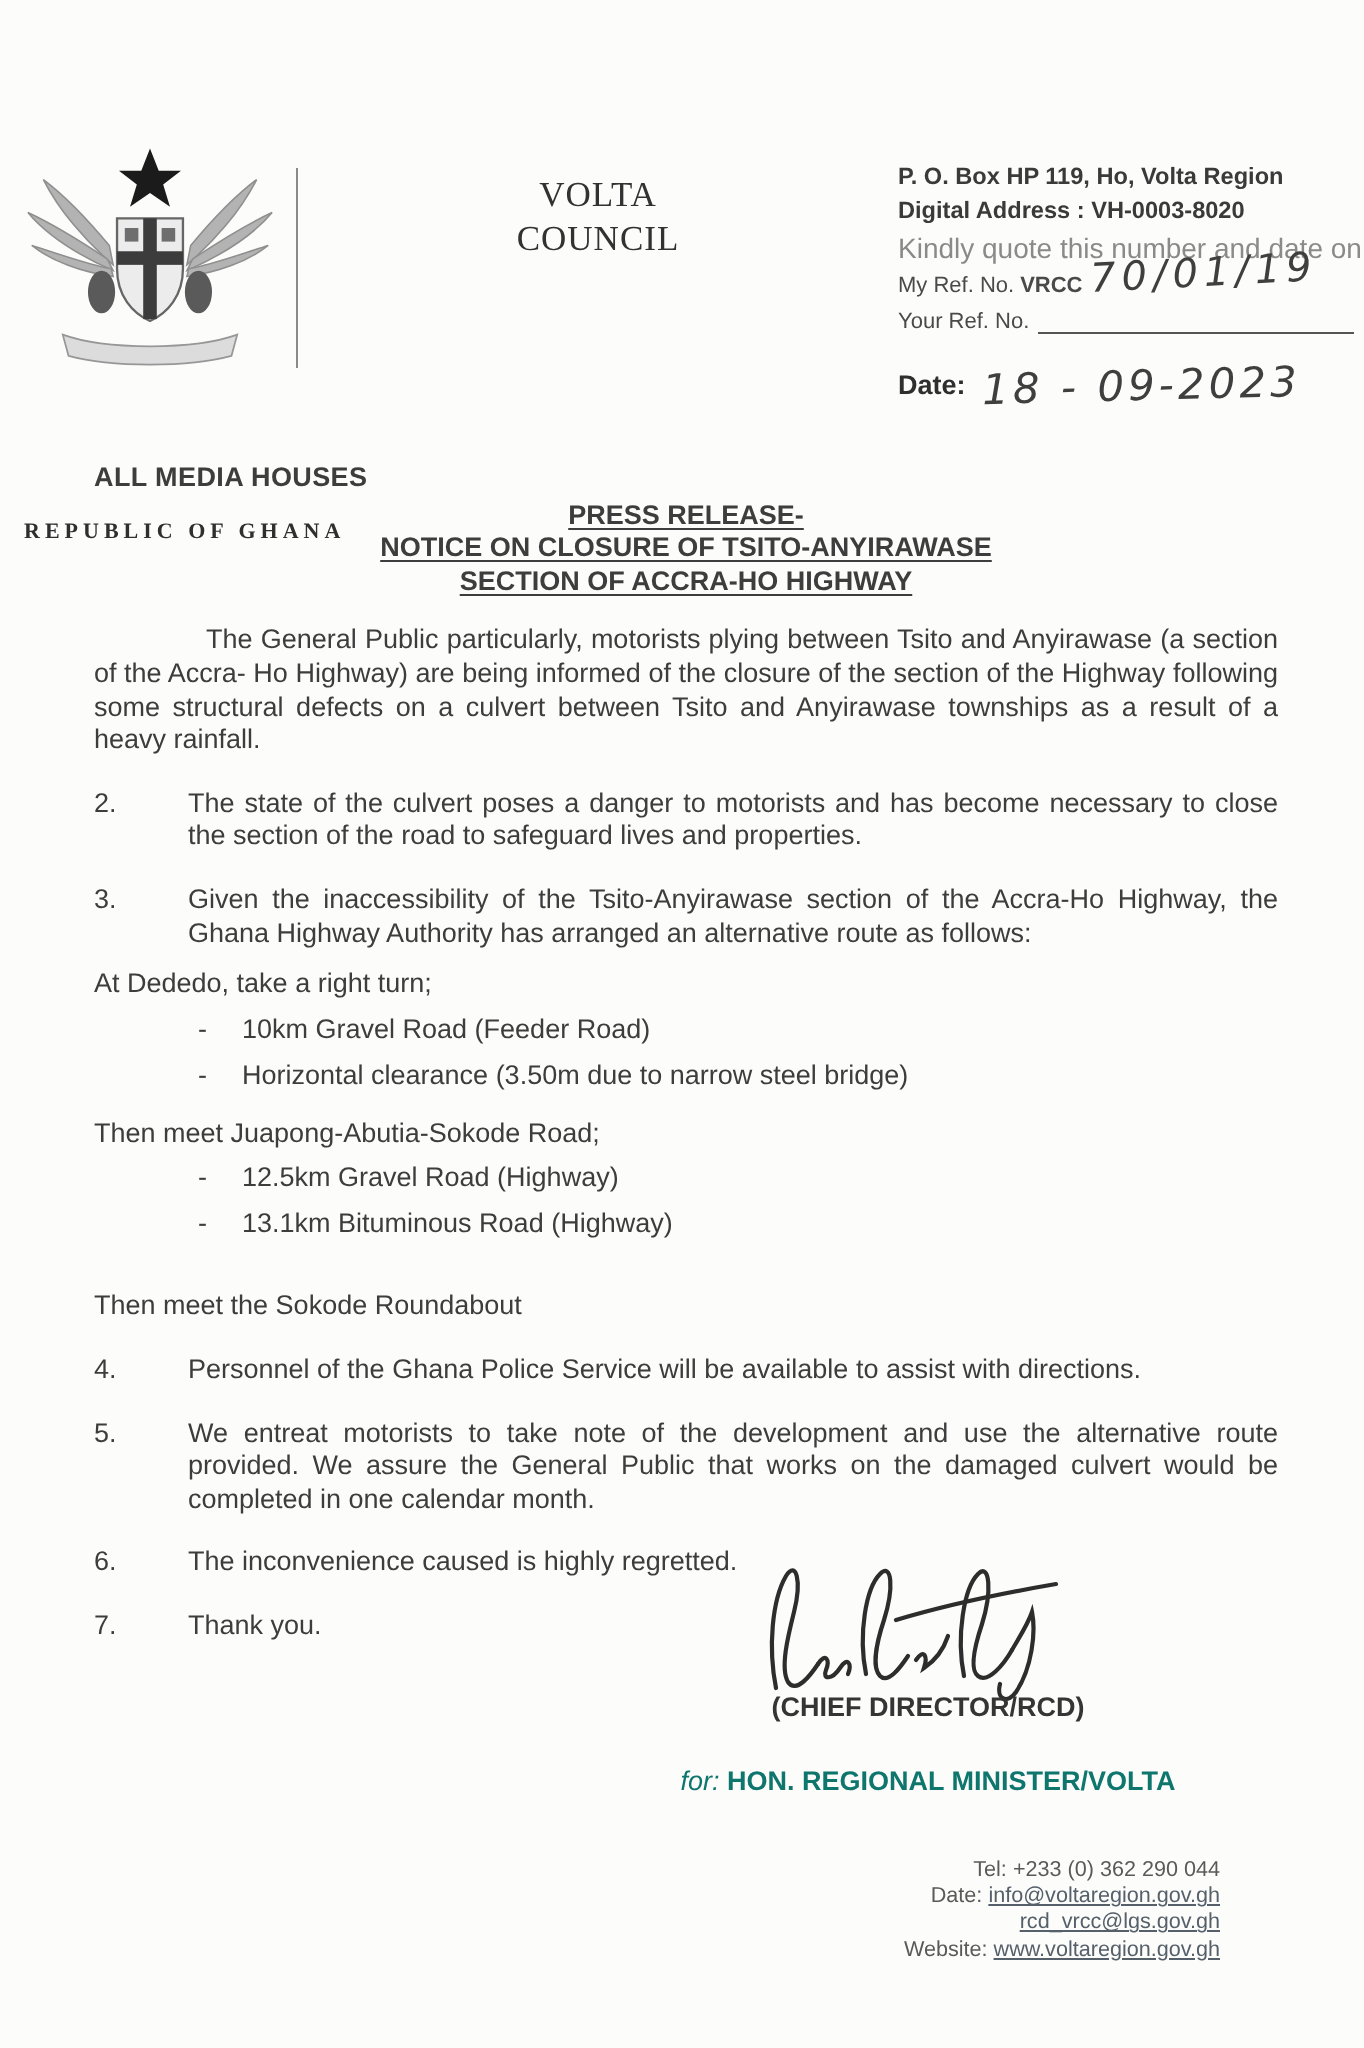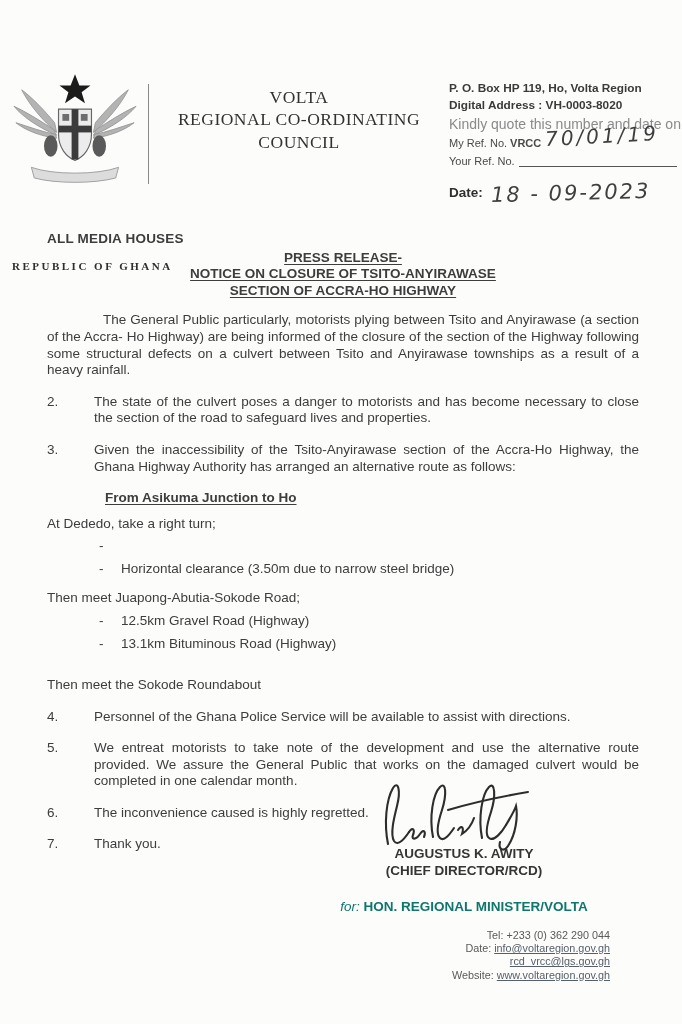--- a/index.html
+++ b/index.html
@@ -101,21 +101,20 @@
 
         <path d="M20,96 C42,104 88,104 110,96 L107,107 C85,113 45,113 23,107 Z" fill="#dcdcdc" stroke="#979797" stroke-width="0.9"></path>
       </svg>
       <div class="emblem-caption">REPUBLIC OF GHANA</div>
     </div>
 
     <div class="hdr-divider"></div>
 
     <div class="org">
       <div>VOLTA</div>
-      <div>REGIONAL CO-ORDINATING</div>
       <div>COUNCIL</div>
     </div>
 
     <div class="addr" style="position:absolute;">
       <div class="addr-line">P. O. Box HP 119, Ho, Volta Region</div>
       <div class="addr-line">Digital Address : VH-0003-8020</div>
       <div class="addr-note">Kindly quote this number and date on all correspondence</div>
 
       <div class="ref-row">
         <span>My Ref. No.</span>
@@ -150,28 +149,26 @@
     <div class="num-item">
       <span class="num">2.</span>
       <span class="num-text">The state of the culvert poses a danger to motorists and has become necessary to close the section of the road to safeguard lives and properties.</span>
     </div>
 
     <div class="num-item">
       <span class="num">3.</span>
       <span class="num-text">Given the inaccessibility of the Tsito-Anyirawase section of the Accra-Ho Highway, the Ghana Highway Authority has arranged an alternative route as follows:</span>
     </div>
 
-    <div class="route-head">
-      <span>From Asikuma Junction to Ho</span>
-    </div>
 
     <div class="route-step">At Dededo, take a right turn;</div>
 
     <div class="bullet">
       <span class="dash">-</span>
+      <span>10km Gravel Road (Feeder Road)</span>
     </div>
     <div class="bullet">
       <span class="dash">-</span>
       <span>Horizontal clearance (3.50m due to narrow steel bridge)</span>
     </div>
 
     <div class="route-step" style="margin-top:12px;">Then meet Juapong-Abutia-Sokode Road;</div>
 
     <div class="bullet">
       <span class="dash">-</span>
@@ -210,21 +207,20 @@
       <g fill="none" stroke="#2d2d2d" stroke-width="2.1" stroke-linecap="round">
         <path d="M10,64 C6,44 8,20 15,8 C20,0 23,10 19,26 C16,38 12,54 16,61 C20,67 27,58 31,52"></path>
         <path d="M31,52 C35,46 37,50 35,55 C33,60 38,60 42,54 C46,48 48,52 46,57"></path>
         <path d="M55,57 C51,37 55,14 62,7 C68,1 69,14 64,30 C60,42 58,54 62,58 C66,62 72,54 76,48"></path>
         <path d="M80,50 C84,44 86,48 84,54 C90,50 94,44 96,38"></path>
         <path d="M104,58 C100,38 104,14 111,7 C117,1 118,16 113,32 C109,44 107,55 111,58 C116,62 124,52 128,45"></path>
         <path d="M70,30 C90,24 115,18 150,12"></path>
         <path d="M128,45 C132,38 136,32 138,26 C140,36 138,54 130,66 C126,72 120,70 122,62"></path>
       </g>
     </svg>
-    <div class="sig-name">AUGUSTUS K. AWITY</div>
     <div class="sig-name">(CHIEF DIRECTOR/RCD)</div>
     <div class="sig-for">
       <span class="for-prefix">for:</span>
       <span>HON. REGIONAL MINISTER/VOLTA</span>
     </div>
   </div>
 
   <div class="footer">
     <div>
       <span>Tel:</span>

